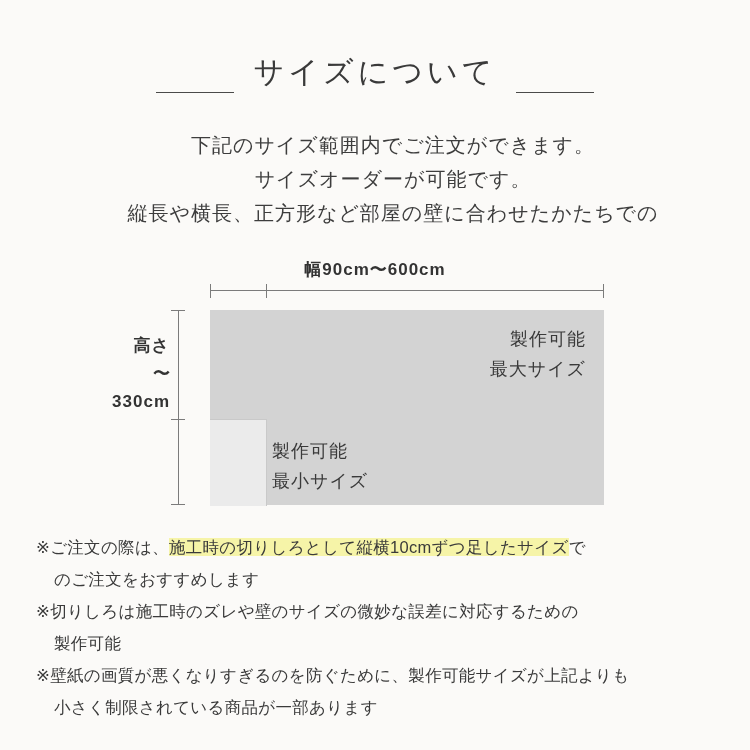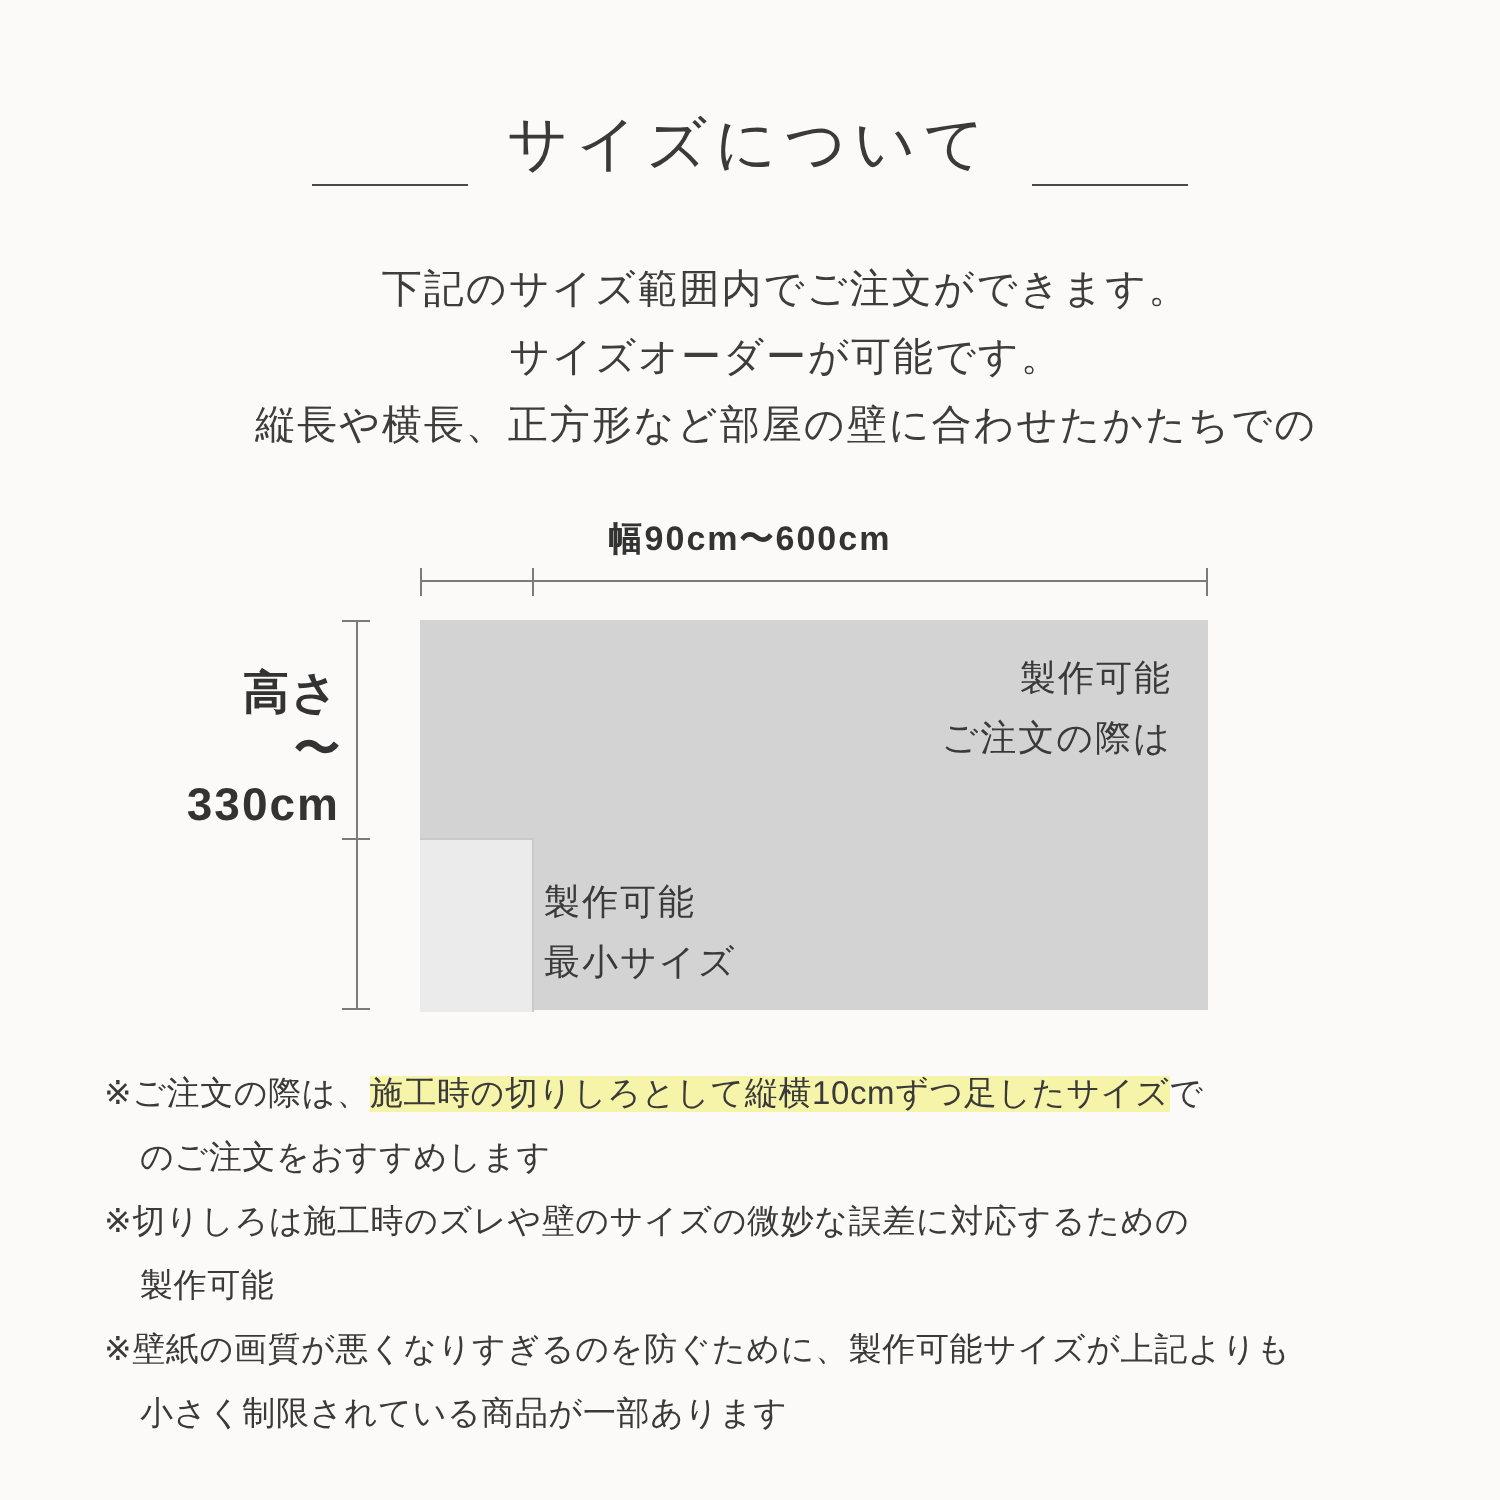--- a/index.html
+++ b/index.html
@@ -147,39 +147,38 @@
     letter-spacing: 1px;
   }
 
   
   .height-block {
     position: absolute;
     left: 60px;
     top: 84px;
     width: 110px;
     text-align: right;
-    font-size: 23px;
+    font-size: 17px;
     font-weight: bold;
     line-height: 28px;
     color: #333;
     letter-spacing: 1px;
   }
   .height-block .tilde { font-weight: bold; letter-spacing: 0; }
 
   
   .notes {
     position: absolute;
     left: 36px;
     top: 532px;
     width: 690px;
     font-size: 16.5px;
     line-height: 30px;
     color: #3a3a3a;
     letter-spacing: 0.3px;
-    margin-left: 16px;
   }
   .notes p { margin: 0 0 2px 0; }
   .notes .indent { padding-left: 18px; }
   .hl { background: #f6f4a8; }
 </style>
 </head>
 <body>
 
 <div class="page">
 
@@ -211,21 +210,21 @@
 
     <div class="height-block">
       <div>高さ</div>
       <div class="tilde">〜</div>
       <div>330cm</div>
     </div>
 
     <div class="rect-max">
       <div class="label">
         <div>製作可能</div>
-        <div>ご注文の際は</div>
+        <div>最大サイズ</div>
       </div>
     </div>
 
     <div class="rect-min"></div>
     <div class="min-label">
       <div>製作可能</div>
       <div>最小サイズ</div>
     </div>
 
   </div>

